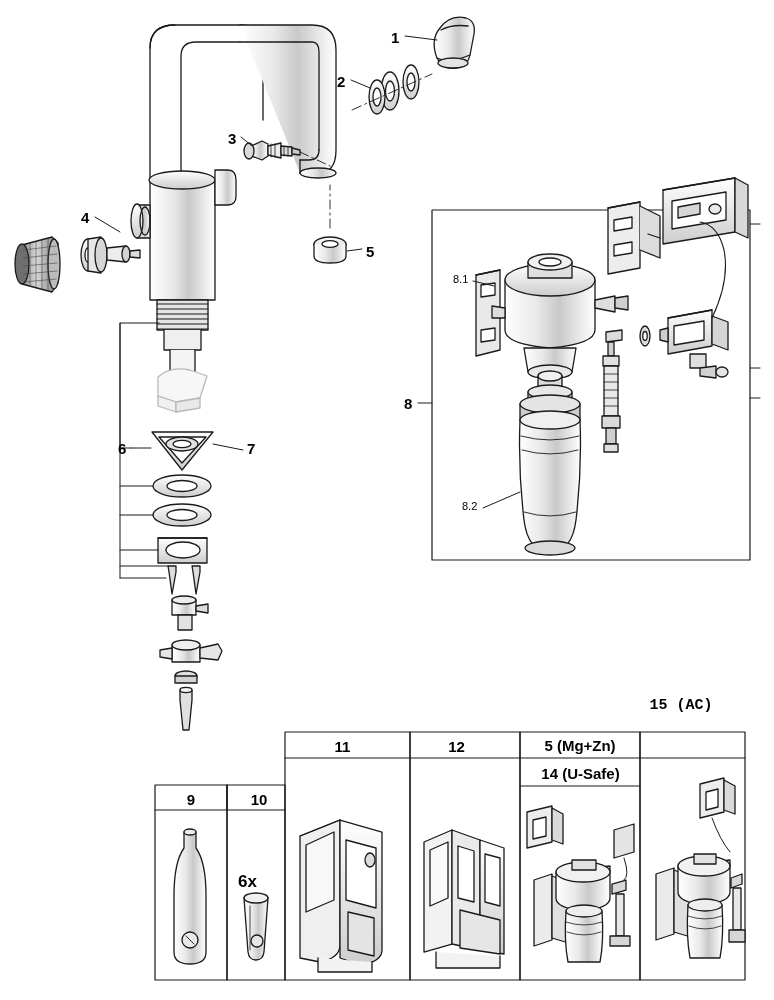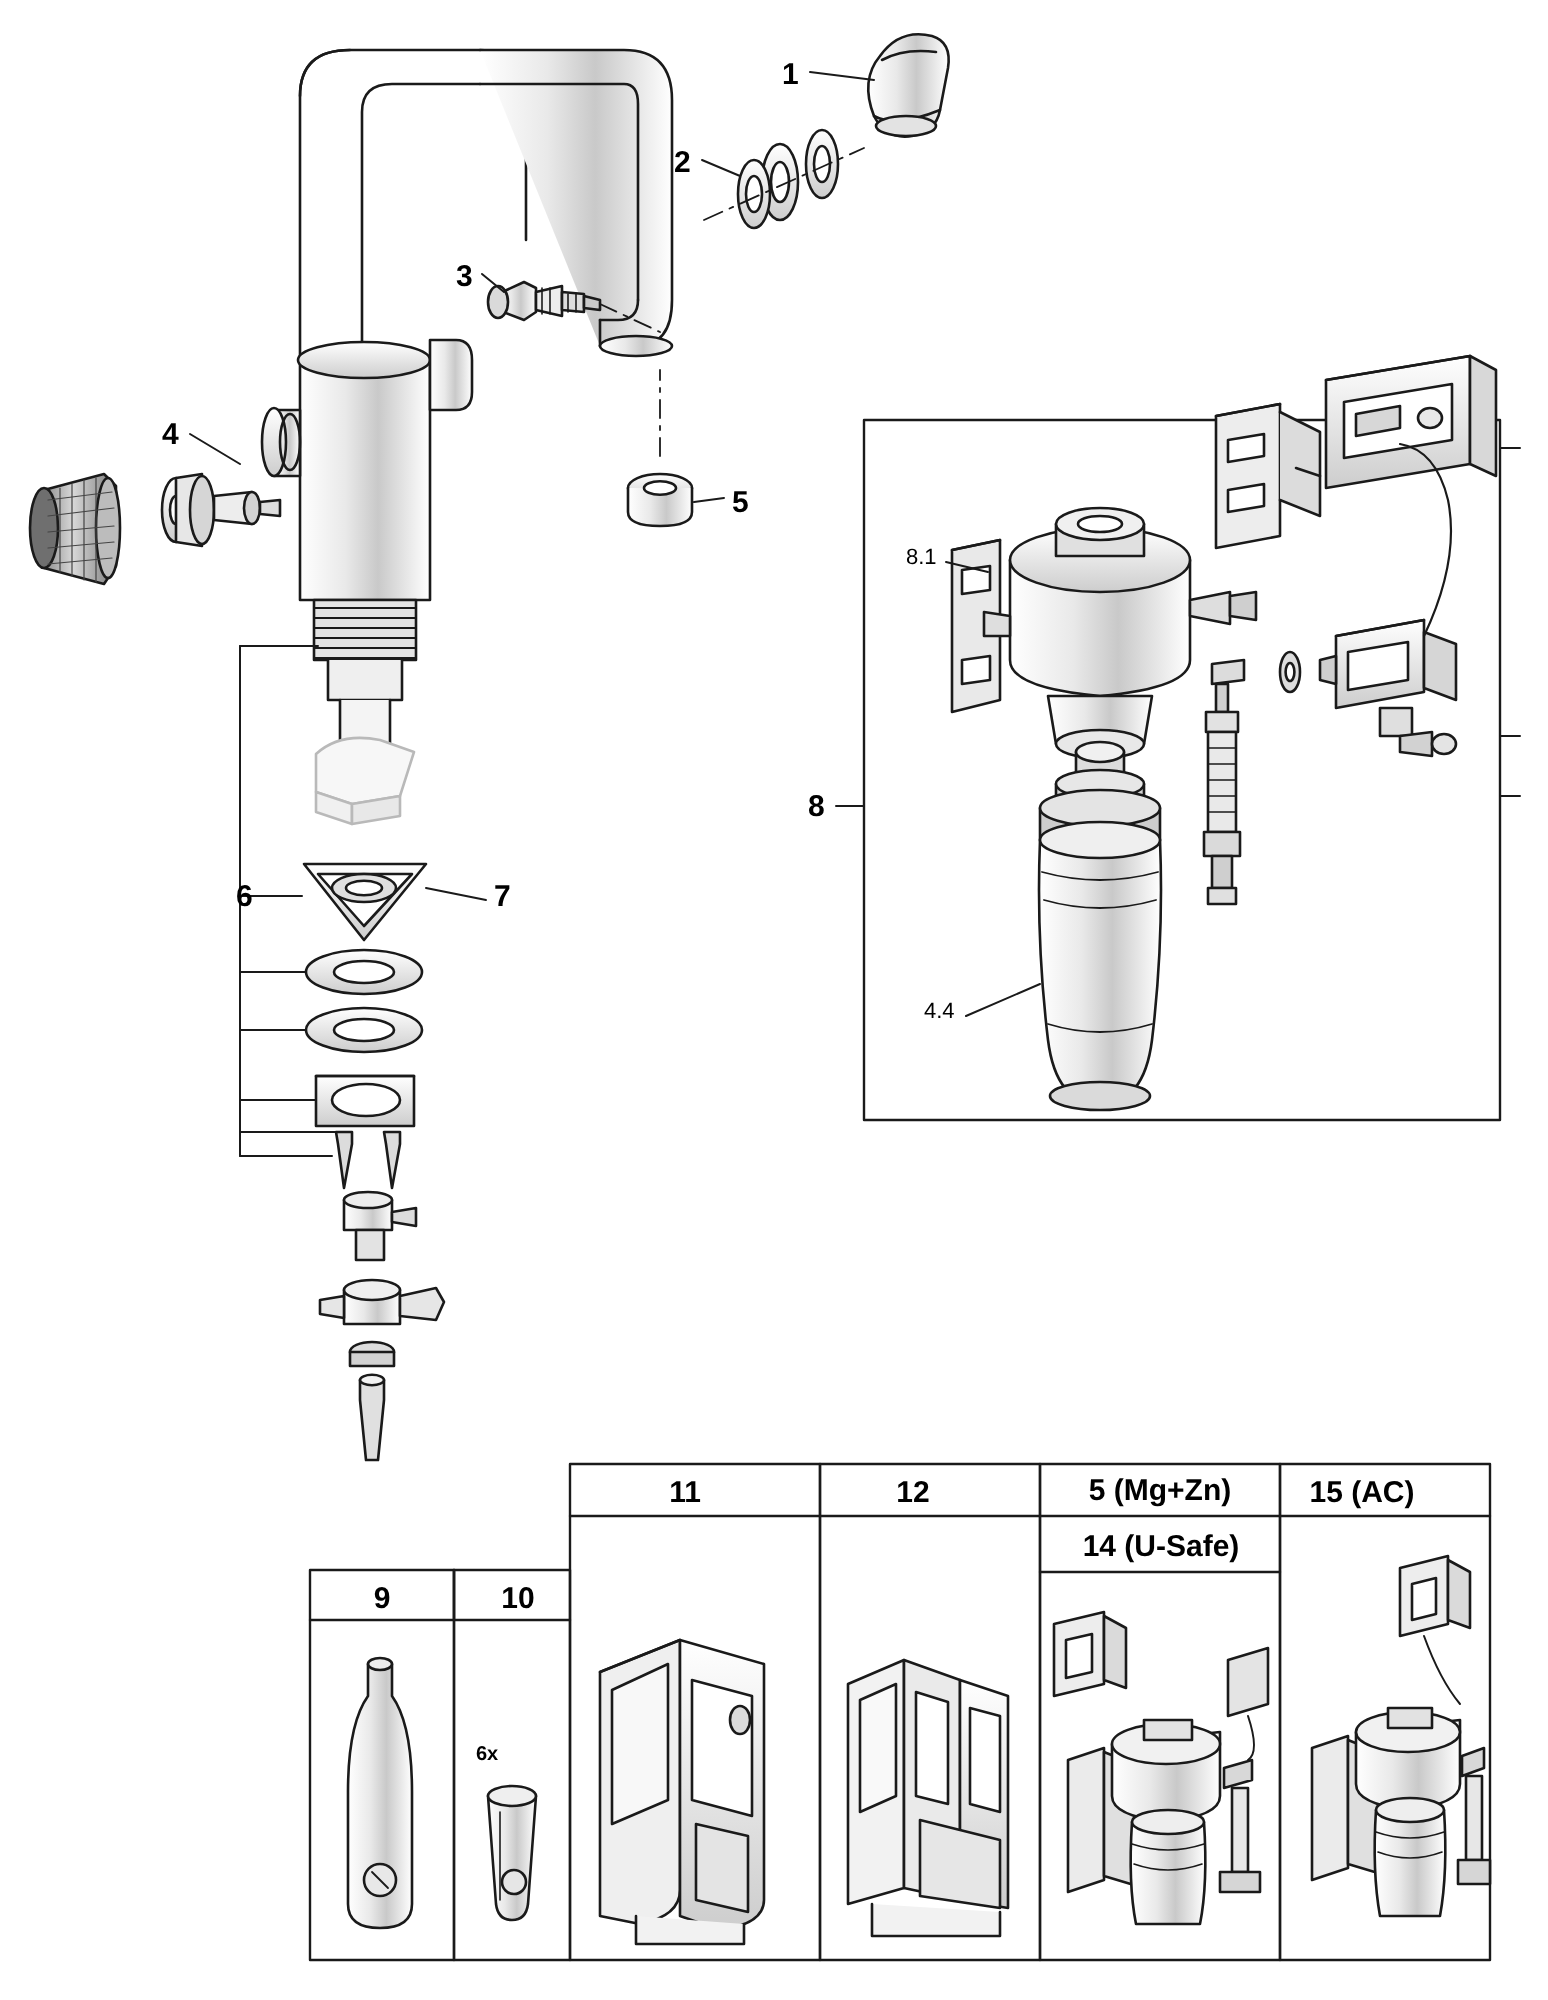--- a/index.html
+++ b/index.html
@@ -41,21 +41,21 @@
   }
   .boxlabel {
     position: absolute;
     font-size: 15px;
     font-weight: bold;
     text-align: center;
     white-space: nowrap;
   }
   .multiplier {
     position: absolute;
-    font-size: 10px;
+    font-size: 17px;
     font-weight: bold;
   }
 </style>
 </head>
 <body>
 
 <div id="stage">
 
   <svg class="diagram" viewBox="0 0 774 1000">
     <defs>
@@ -473,24 +473,24 @@
 
   <div class="callout" style="left:391px; top:30px;">1</div>
   <div class="callout" style="left:337px; top:74px;">2</div>
   <div class="callout" style="left:228px; top:131px;">3</div>
   <div class="callout" style="left:81px;  top:210px;">4</div>
   <div class="callout" style="left:366px; top:244px;">5</div>
   <div class="callout" style="left:118px; top:441px;">6</div>
   <div class="callout" style="left:247px; top:441px;">7</div>
   <div class="callout" style="left:404px; top:396px;">8</div>
   <div class="callout small" style="left:453px; top:274px;">8.1</div>
-  <div class="callout small" style="left:462px; top:501px;">4.4</div>
+  <div class="callout small" style="left:462px; top:501px;">8.2</div>
 
   <div class="boxlabel" style="left:155px; top:791px; width:72px;">9</div>
   <div class="boxlabel" style="left:227px; top:791px; width:64px;">10</div>
   <div class="multiplier" style="left:238px; top:872px;">6x</div>
   <div class="boxlabel" style="left:285px; top:738px; width:115px;">11</div>
   <div class="boxlabel" style="left:410px; top:738px; width:93px;">12</div>
   <div class="boxlabel" style="left:520px; top:737px; width:120px;">5 (Mg+Zn)</div>
   <div class="boxlabel" style="left:520px; top:765px; width:121px;">14 (U-Safe)</div>
-  <div class="boxlabel" style="left:640px; top:738px; width:82px;">15 (AC)</div>
+  <div class="boxlabel" style="left:640px; top:697px; width:82px;font-family:Liberation Mono, monospace;">15 (AC)</div>
 
 </div>
 
 </body></html>

